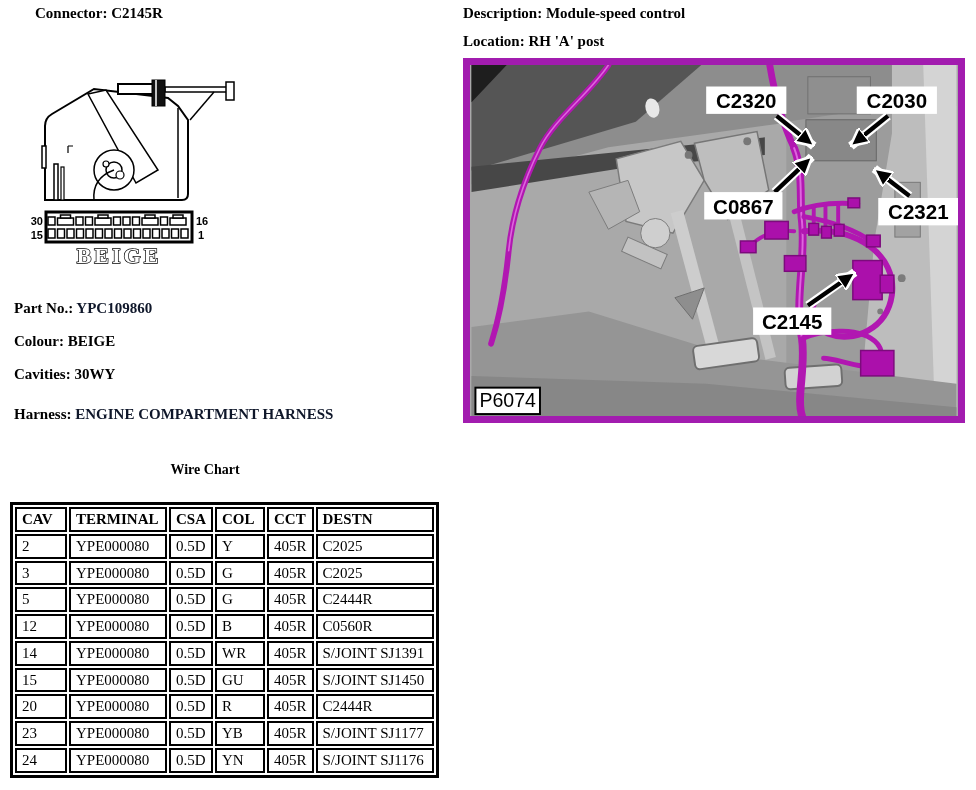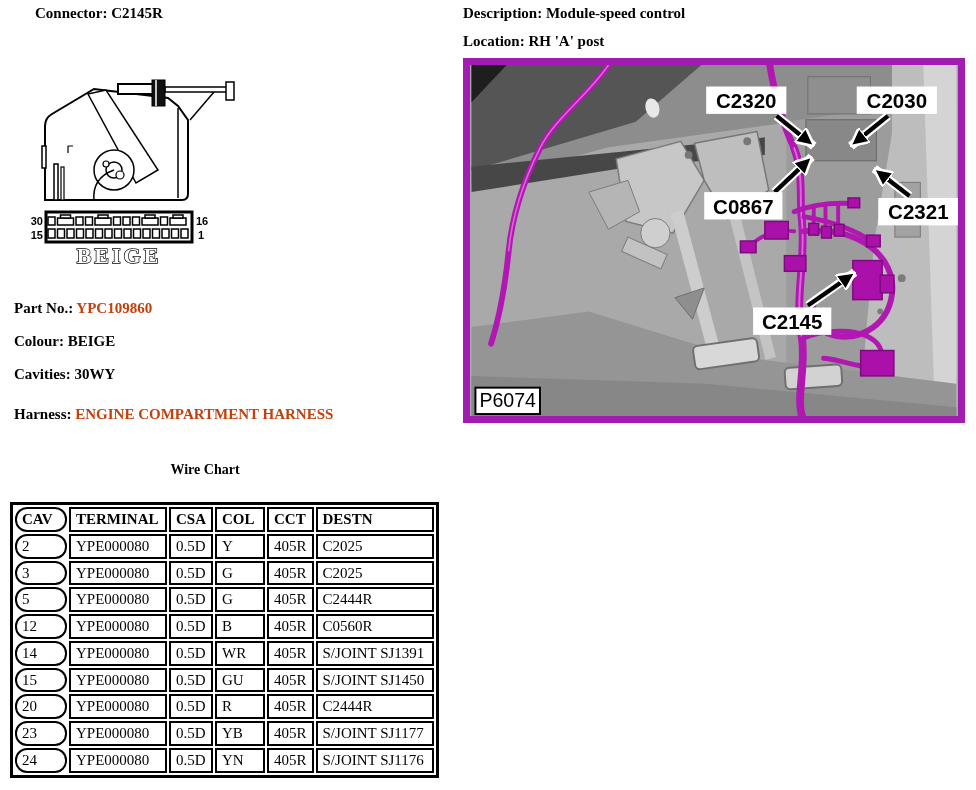--- a/index.html
+++ b/index.html
@@ -2,21 +2,21 @@
 <html><head>
 <meta charset="utf-8">
 <style>
   html,body { margin:0; padding:0; background:#ffffff; }
   .page {
     position:relative; width:976px; height:790px; overflow:hidden;
     background:#ffffff; color:#000;
     font-family:"Liberation Serif", serif;
   }
   .hline { position:absolute; font-weight:bold; font-size:15px; white-space:nowrap; }
-  .green { color:#c2410c; }
+  .green { color:#0f172a; }
   .photo-frame {
     position:absolute; left:463px; top:58px; width:502px; height:365px;
     border:7px solid #a21caf; box-sizing:border-box; background:#a9a9a9;
   }
   .photo-frame svg { display:block; width:100%; height:100%; }
   .connector-art { position:absolute; left:18px; top:58px; width:250px; height:215px; }
   .connector-art svg { display:block; width:100%; height:100%; }
   .chart-title {
     position:absolute; left:10px; top:462px; width:390px; text-align:center;
     font-size:14px; font-weight:bold;
@@ -24,21 +24,21 @@
   table.wire {
     position:absolute; left:10px; top:502px;
     border-collapse:separate; border-spacing:2px;
     border:3px solid #000; background:#fff; font-size:15px;
   }
   table.wire th, table.wire td {
     border:2px solid #000; padding:1px 5px; text-align:left;
     vertical-align:middle; line-height:1.25; white-space:nowrap;
   }
   table.wire th { font-weight:bold; }
-  table.wire th:nth-child(1), table.wire td:nth-child(1) { min-width:38px;border-radius:12px; }
+  table.wire th:nth-child(1), table.wire td:nth-child(1) { min-width:38px; }
   table.wire th:nth-child(2), table.wire td:nth-child(2) { min-width:84px; }
   table.wire th:nth-child(3), table.wire td:nth-child(3) { min-width:30px; }
   table.wire th:nth-child(4), table.wire td:nth-child(4) { min-width:36px; }
   table.wire th:nth-child(5), table.wire td:nth-child(5) { min-width:32px;margin-left:28px; }
   table.wire th:nth-child(6), table.wire td:nth-child(6) { min-width:104px; }
   .callout-text { font-family:"Liberation Sans", sans-serif; font-weight:bold; font-size:21px; fill:#000; }
   .figid-text { font-family:"Liberation Sans", sans-serif; font-size:20px; fill:#000; }
   .pin-num { font-family:"Liberation Sans", sans-serif; font-weight:bold; font-size:11px; fill:#000; }
   .beige-text {
     font-family:"Liberation Serif", serif; font-weight:bold; font-size:22px;

